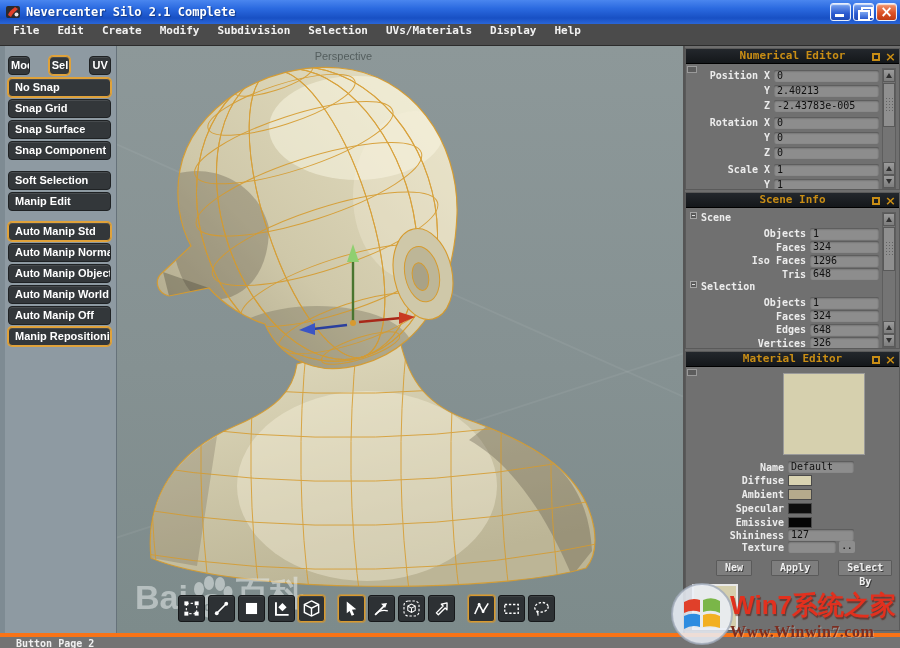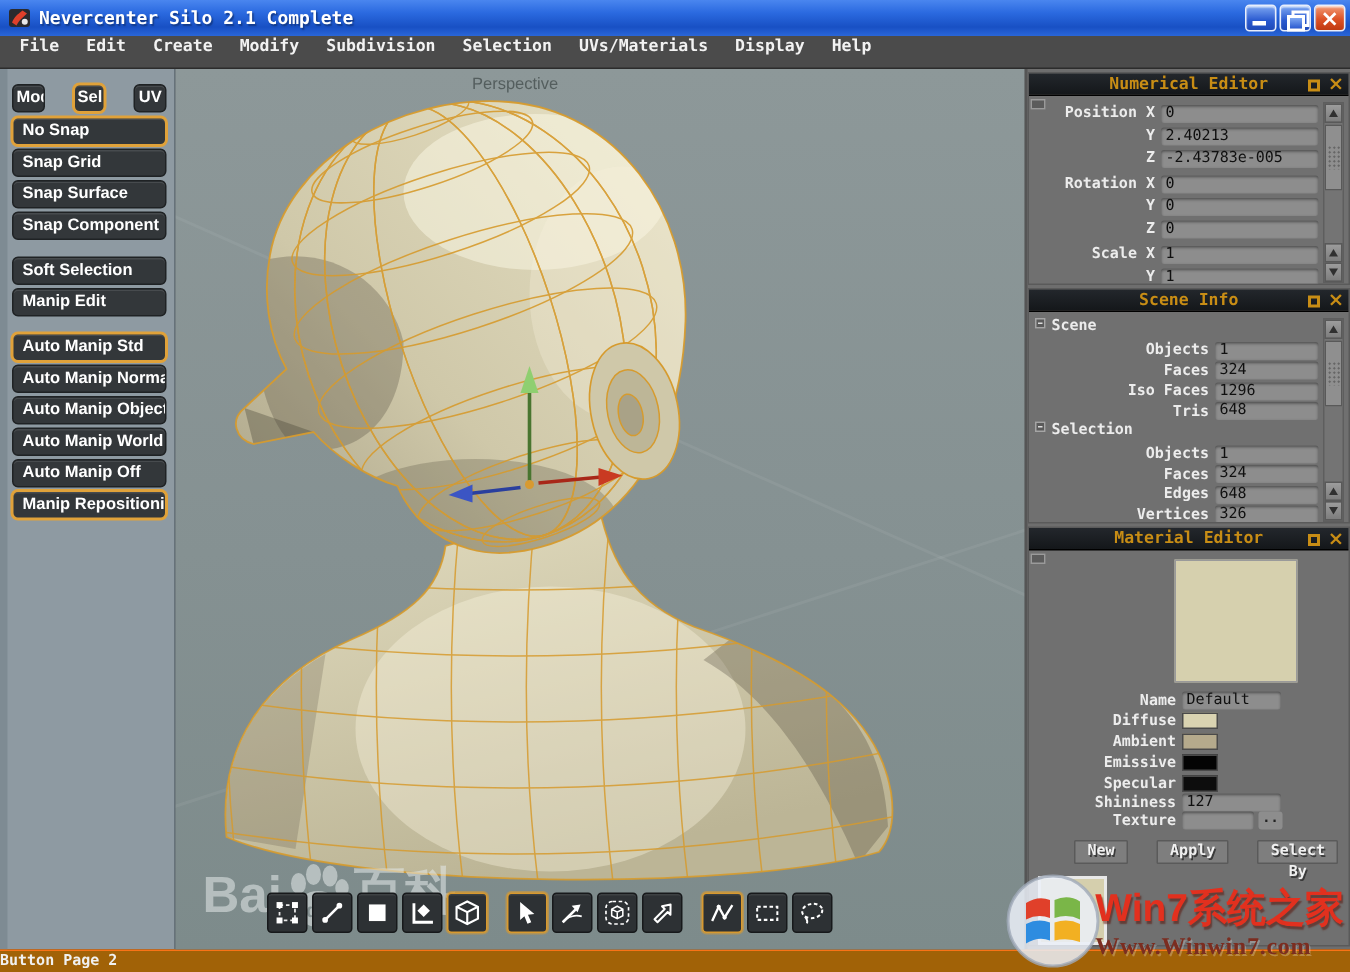--- a/index.html
+++ b/index.html
@@ -99,22 +99,22 @@
 .mat-field-sm{flex:none;width:66px}
 .tex-browse{flex:none;width:16px;height:12px;margin-left:3px;background:#8d8d8d;border-radius:2px;color:#222;
  font:bold 9px/10px "DejaVu Sans Mono",monospace;text-align:center}
 .mat-buttons{display:flex;gap:19px;margin:7px 4px 0 28px}
 .mat-btn{height:16px;background:#7e7e7e;border:1px solid #5a5a5a;border-radius:1px;color:#f0f0f0;
  font:bold 10px/14px "DejaVu Sans Mono",monospace;text-align:center;text-shadow:1px 1px 0 #3a3a3a;padding:0 8px}
 .mat-list{margin:8px 0 0 4px}
 .mat-item-swatch{width:46px;height:46px;background:#d5cfad;border:2px solid #e8e8e8}
 
 
-.statusbar{height:15px;flex:none;background:#a16207;border-top:1px solid #f97316;color:#f0f0f0;
- font:bold 10px/14px "DejaVu Sans Mono",monospace;padding-left:0}
+.statusbar{height:15px;flex:none;background:#737373;border-top:4px solid #f97316;color:#f0f0f0;
+ font:bold 10px/14px "DejaVu Sans Mono",monospace;padding-left:16px}
 
 
 .win7-wm{position:absolute;right:4px;bottom:2px;display:flex;align-items:center;z-index:50;pointer-events:none}
 .win7-flag{width:64px;height:64px;margin-right:-4px;flex:none}
 .win7-text{display:flex;flex-direction:column;line-height:1.05}
 .win7-line1{font:bold 26px "Liberation Sans",sans-serif;color:#e2301e;text-shadow:1px 2px 1px rgba(90,20,10,.55)}
 .win7-line2{font:bold 16px "Liberation Serif",serif;color:#7b2d20;letter-spacing:.5px;text-shadow:1px 1px 0 rgba(255,255,255,.25)}
 </style>
 </head>
 <body>
@@ -513,26 +513,26 @@
           <div id="mat-swatch-rows">
               <div class="mat-row">
                 <span class="f-label">Diffuse</span>
                 <span class="swatch" style="background: rgb(217, 211, 177);"></span>
               </div>
               <div class="mat-row">
                 <span class="f-label">Ambient</span>
                 <span class="swatch" style="background: rgb(181, 170, 140);"></span>
               </div>
               <div class="mat-row">
+                <span class="f-label">Specular</span>
+                <span class="swatch" style="background: rgb(13, 13, 13);"></span>
+              </div>
+              <div class="mat-row">
                 <span class="f-label">Emissive</span>
                 <span class="swatch" style="background: rgb(4, 4, 4);"></span>
-              </div>
-              <div class="mat-row">
-                <span class="f-label">Specular</span>
-                <span class="swatch" style="background: rgb(13, 13, 13);"></span>
               </div>
             </div>
           <div class="mat-row">
             <span class="f-label">Shininess</span>
             <span class="field mat-field-sm">127</span>
           </div>
           <div class="mat-row">
             <span class="f-label">Texture</span>
             <span class="field" style="flex:none;width:48px"></span>
             <span class="tex-browse">..</span>

